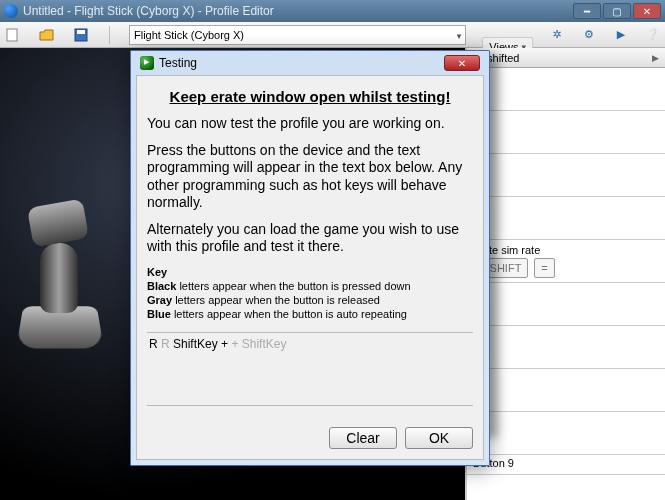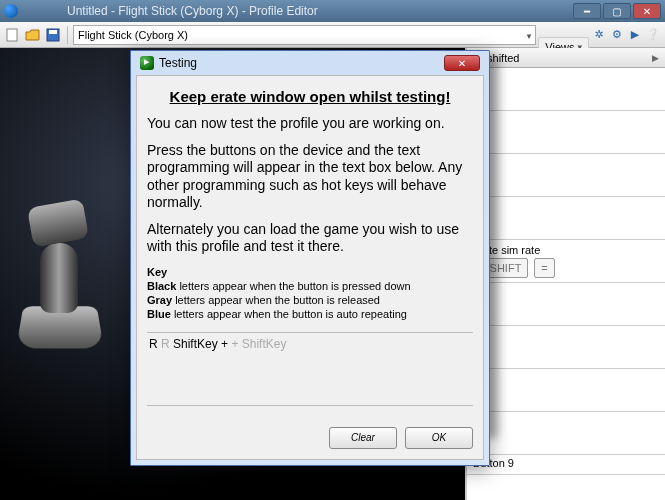--- a/index.html
+++ b/index.html
@@ -1,28 +1,28 @@
 <!DOCTYPE html>
 <html><head>
 <meta charset="utf-8">
 <style>
   * { box-sizing: border-box; margin: 0; padding: 0; }
   body { font-family: "Segoe UI", Tahoma, sans-serif; font-size: 11px; background: #4a6a8a; width: 665px; height: 500px; overflow: hidden; position: relative; }
 
   
   .app-window { width: 665px; height: 500px; background: #fff; display: flex; flex-direction: column; }
-  .titlebar { height: 22px; background: linear-gradient(to bottom, #6b8fb0, #4a6a8a); color: #fff; display: flex; align-items: center; padding: 0 4px; font-size: 12px; position:relative;gap:44px; }
+  .titlebar { height: 22px; background: linear-gradient(to bottom, #6b8fb0, #4a6a8a); color: #fff; display: flex; align-items: center; padding: 0 4px; font-size: 12px; position:relative; }
   .titlebar .icon { width: 14px; height: 14px; background: radial-gradient(circle at 30% 30%, #4aa0ff, #0050a0); border-radius: 50%; margin-right: 5px; }
   .titlebar .title-text { flex: 1; color: #dfe8f2; overflow:hidden; white-space:nowrap; }
   .win-buttons { display: flex; gap: 2px; }
   .win-btn { width: 28px; height: 16px; background: #5a7a9a; border: 1px solid #3a5a7a; color: #fff; display:flex; align-items:center; justify-content:center; font-size:10px; border-radius:2px; cursor:pointer;}
   .win-btn.close { background: #c05050; }
 
   
-  .toolbar { height: 26px; background: linear-gradient(to bottom, #f8f8f8, #e0e0e0); border-bottom: 1px solid #b0b0b0; display: flex; align-items: center; padding: 0 4px; gap:2px; }
+  .toolbar { height: 26px; background: linear-gradient(to bottom, #f8f8f8, #e0e0e0); border-bottom: 1px solid #b0b0b0; display: flex; align-items: center; padding: 0 4px; gap:16px; }
   .tb-icon { width:18px; height:18px; display:flex; align-items:center; justify-content:center; cursor:pointer; }
   .device-select { flex:1; height:20px; background:#fff; border:1px solid #aaa; padding:0 4px; display:flex; align-items:center; justify-content:space-between; cursor:pointer; }
   .views-btn { padding:0 6px; height:20px; display:flex; align-items:center; border:1px solid #ccc; background:#f0f0f0; cursor:pointer; border-radius:2px;margin-top:24px; }
   .sm-icon { width:16px; height:16px; display:flex; align-items:center; justify-content:center; cursor:pointer; color:#2a6aaa;}
 
   
   .content { flex:1; display:flex; position:relative; overflow:hidden; }
   .left-panel { flex:1; background: radial-gradient(ellipse at 30% 30%, #303848 0%, #000 70%); position:relative; }
   .joystick { position:absolute; left:10px; top:155px; width:100px; height:150px; }
   .joystick .base { position:absolute; bottom:0; left:10px; width:80px; height:55px; background: linear-gradient(to bottom, #c0c0c0, #505050); border-radius:10px 10px 20px 20px; transform:perspective(200px) rotateX(40deg);}
@@ -46,21 +46,21 @@
   .modal-close { margin-left:auto; width:36px; height:16px; background: linear-gradient(to bottom,#e07070,#b02020); border-radius:3px; display:flex; align-items:center; justify-content:center; color:#fff; font-size:10px; cursor:pointer; border:1px solid #802020;}
   .modal-body { background:#f0f0f0; border:1px solid #bbb; padding:8px 10px 10px 10px; }
   .mb-head { font-size:15px; font-weight:bold; text-decoration:underline; text-align:center; margin:4px 0 10px 0; }
   .mb-p { margin-bottom:9px; font-size:14px; line-height:1.25; }
   .key-legend { font-size:11px; line-height:1.3; margin-bottom:10px;}
   .key-legend .k { font-weight:bold; }
   .output-box { height:74px; background:#f0f0f0; border-top:1px solid #bbb; border-bottom:1px solid #bbb; padding:4px 2px; font-size:12px; margin-bottom:21px;}
   .ob-black { color:#000; }
   .ob-gray { color:#aaa; }
   .modal-footer { display:flex; justify-content:flex-end; gap:8px; margin-top:6px;}
-  .m-btn { width:68px; height:22px; background: linear-gradient(to bottom,#fdfdfd,#e0e0e0); border:1px solid #888; border-radius:3px; font-size:10px; cursor:pointer; display:flex; align-items:center; justify-content:center;font-style:italic;}
+  .m-btn { width:68px; height:22px; background: linear-gradient(to bottom,#fdfdfd,#e0e0e0); border:1px solid #888; border-radius:3px; font-size:14px; cursor:pointer; display:flex; align-items:center; justify-content:center;}
   .chev-dn::after{content:"▾"; margin-left:3px; font-size:9px; color:#555;}
 </style>
 </head>
 <body>
 
 <div class="app-window">
 
   <div class="titlebar">
     <div class="icon"></div>
     <div class="title-text">Untitled - Flight Stick (Cyborg X) - Profile Editor</div>

